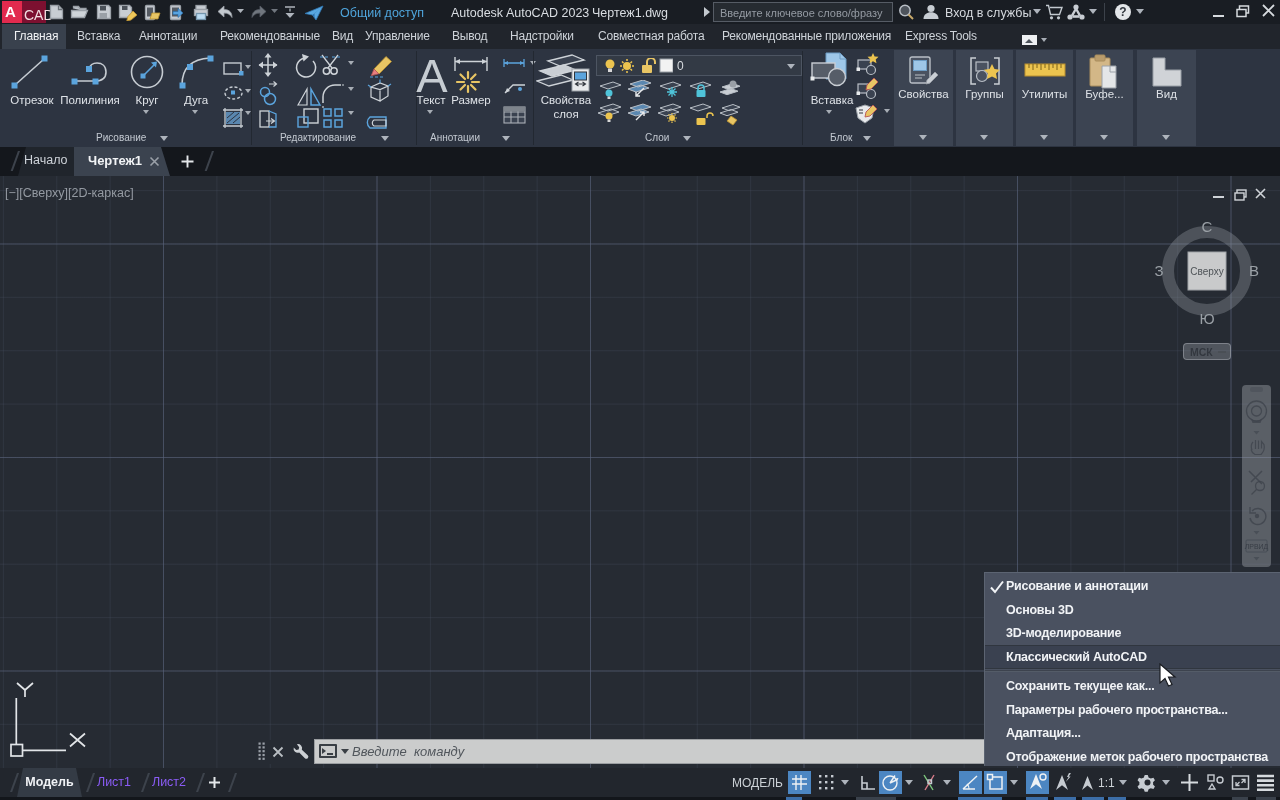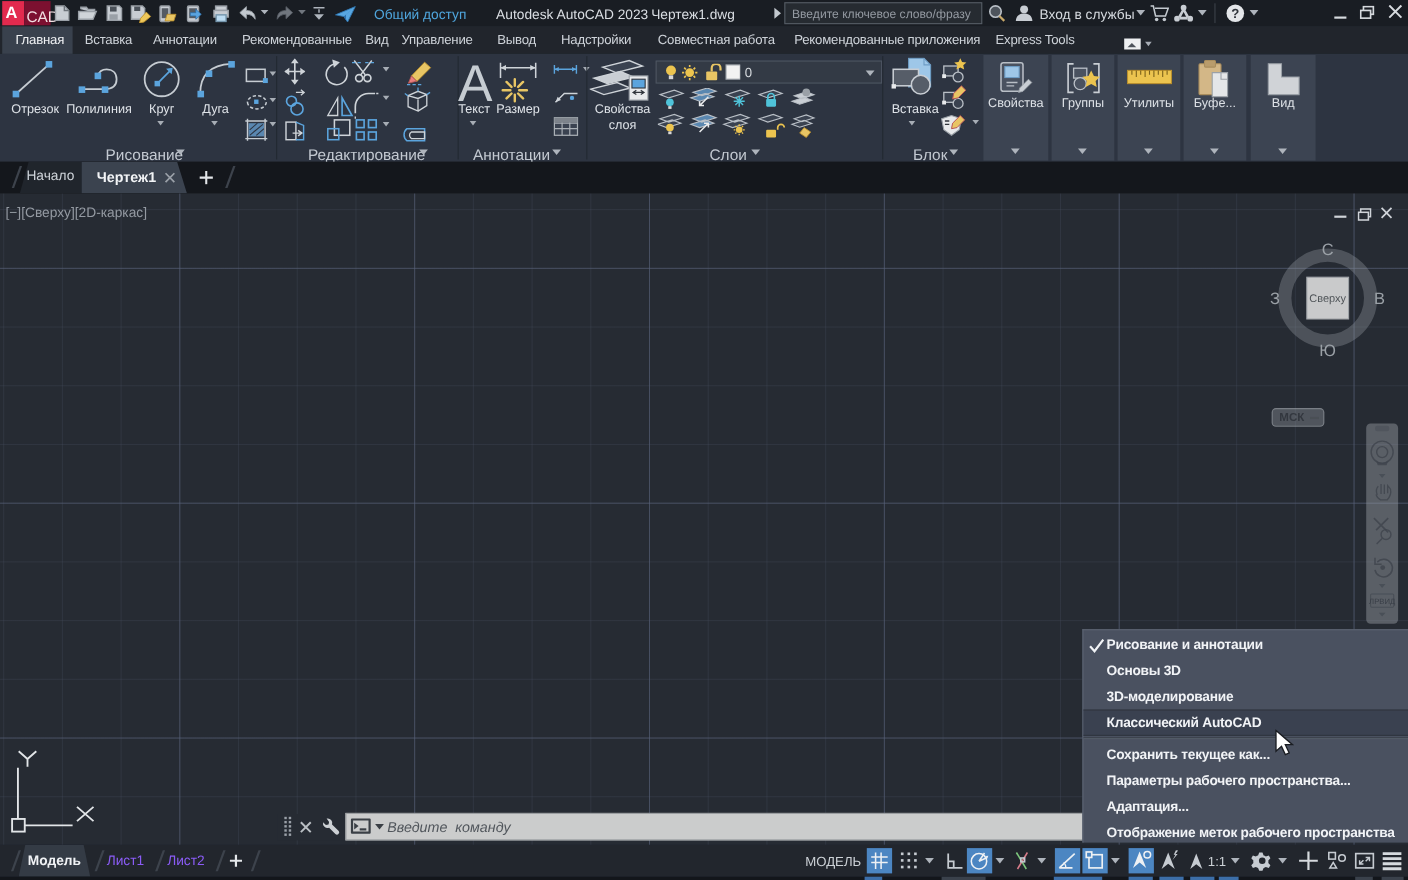--- a/index.html
+++ b/index.html
@@ -5,21 +5,21 @@
 * { margin:0; padding:0; box-sizing:border-box; }
 html,body { width:1280px; height:800px; overflow:hidden; background:#262b33; font-family:"Liberation Sans", sans-serif; }
 .abs { position:absolute; }
 #stage { position:relative; width:1280px; height:800px; }
 
 #titlebar { position:absolute; left:0; top:0; width:1280px; height:24px; background:#191d23; }
 #ribbontabs { position:absolute; left:0; top:24px; width:1280px; height:25px; background:#21252c; }
 .rtab { position:absolute; top:0; height:25px; line-height:25px; font-size:12px; letter-spacing:-0.2px; color:#ced3d9; white-space:nowrap; }
 #ribbon { position:absolute; left:0; top:49px; width:1280px; height:98px; background:#2d3441; }
 .psep { position:absolute; top:2px; width:1px; height:94px; background:#222831; }
-.plabel { position:absolute; top:83px; height:14px; font-size:14px; color:#c3c9d1; white-space:nowrap; }
+.plabel { position:absolute; top:83px; height:14px; font-size:10px; color:#c3c9d1; white-space:nowrap; }
 .blabel { position:absolute; font-size:11.5px; color:#dfe3e8; text-align:center; white-space:nowrap; }
 .dd { position:absolute; width:0; height:0; border-left:4px solid transparent; border-right:4px solid transparent; border-top:5px solid #aeb4bc; }
 .dds { position:absolute; width:0; height:0; border-left:3.5px solid transparent; border-right:3.5px solid transparent; border-top:4px solid #a7adb5; }
 .cpanel { position:absolute; top:1px; height:96px; background:#3c4452; }
 .cpanel .cl { position:absolute; top:38px; width:100%; text-align:center; font-size:11.5px; color:#dde1e6; }
 
 #doctabs { position:absolute; left:0; top:147px; width:1280px; height:29px; background:#14171c; }
 
 #canvas { position:absolute; left:0; top:176px; width:1280px; height:592px;
  background-image:
@@ -463,21 +463,21 @@
 
     <svg class="abs" style="left:1152px;top:40px" width="112" height="130" viewBox="0 0 112 130">
       <circle cx="55" cy="55" r="39" fill="none" stroke="rgba(158,164,170,0.33)" stroke-width="12"></circle>
       <text x="55" y="16" text-anchor="middle" font-size="15" fill="#9aa0a6" font-family="Liberation Sans">С</text>
       <text x="55" y="108" text-anchor="middle" font-size="15" fill="#9aa0a6" font-family="Liberation Sans">Ю</text>
       <text x="7" y="60" text-anchor="middle" font-size="15" fill="#9aa0a6" font-family="Liberation Sans">З</text>
       <text x="102" y="60" text-anchor="middle" font-size="15" fill="#9aa0a6" font-family="Liberation Sans">В</text>
       <rect x="36" y="36" width="38" height="38" fill="#c9cacb" stroke="#9fa3a7"></rect>
       <text x="55" y="58.5" text-anchor="middle" font-size="10" fill="#4e5357" font-family="Liberation Sans">Сверху</text>
     </svg>
-    <div class="abs" style="left:1156px;top:167px;width:48px;height:17px;background:rgba(150,156,162,0.38);border-radius:4px;border:1px solid rgba(180,185,190,0.45);margin-top:28px;">
+    <div class="abs" style="left:1183px;top:167px;width:48px;height:17px;background:rgba(150,156,162,0.38);border-radius:4px;border:1px solid rgba(180,185,190,0.45);">
       <div class="abs" style="left:6px;top:2px;font-size:10.5px;color:rgba(46,51,58,0.85);font-weight:bold;">МСК</div>
       <div class="abs" style="left:34px;top:7px;width:8px;height:2px;background:rgba(70,75,80,0.6);"></div>
     </div>
 
     <div class="abs" style="left:1242px;top:209px;width:29px;height:182px;background:rgba(163,168,175,0.42);border-radius:4px;">
       <svg width="29" height="182" viewBox="0 0 29 182" fill="none" stroke="rgba(62,68,76,0.8)" stroke-width="1.3">
         <rect x="8" y="2" width="13" height="5" rx="2" stroke="none" fill="rgba(62,68,76,0.35)"></rect>
         <circle cx="14.5" cy="26" r="10"></circle>
           <circle cx="14.5" cy="26" r="5"></circle>
         <path d="M9 34 a10 10 0 0 0 11 0 l-1.5 4 h-8 z" fill="rgba(62,68,76,0.8)" stroke="none"></path>

